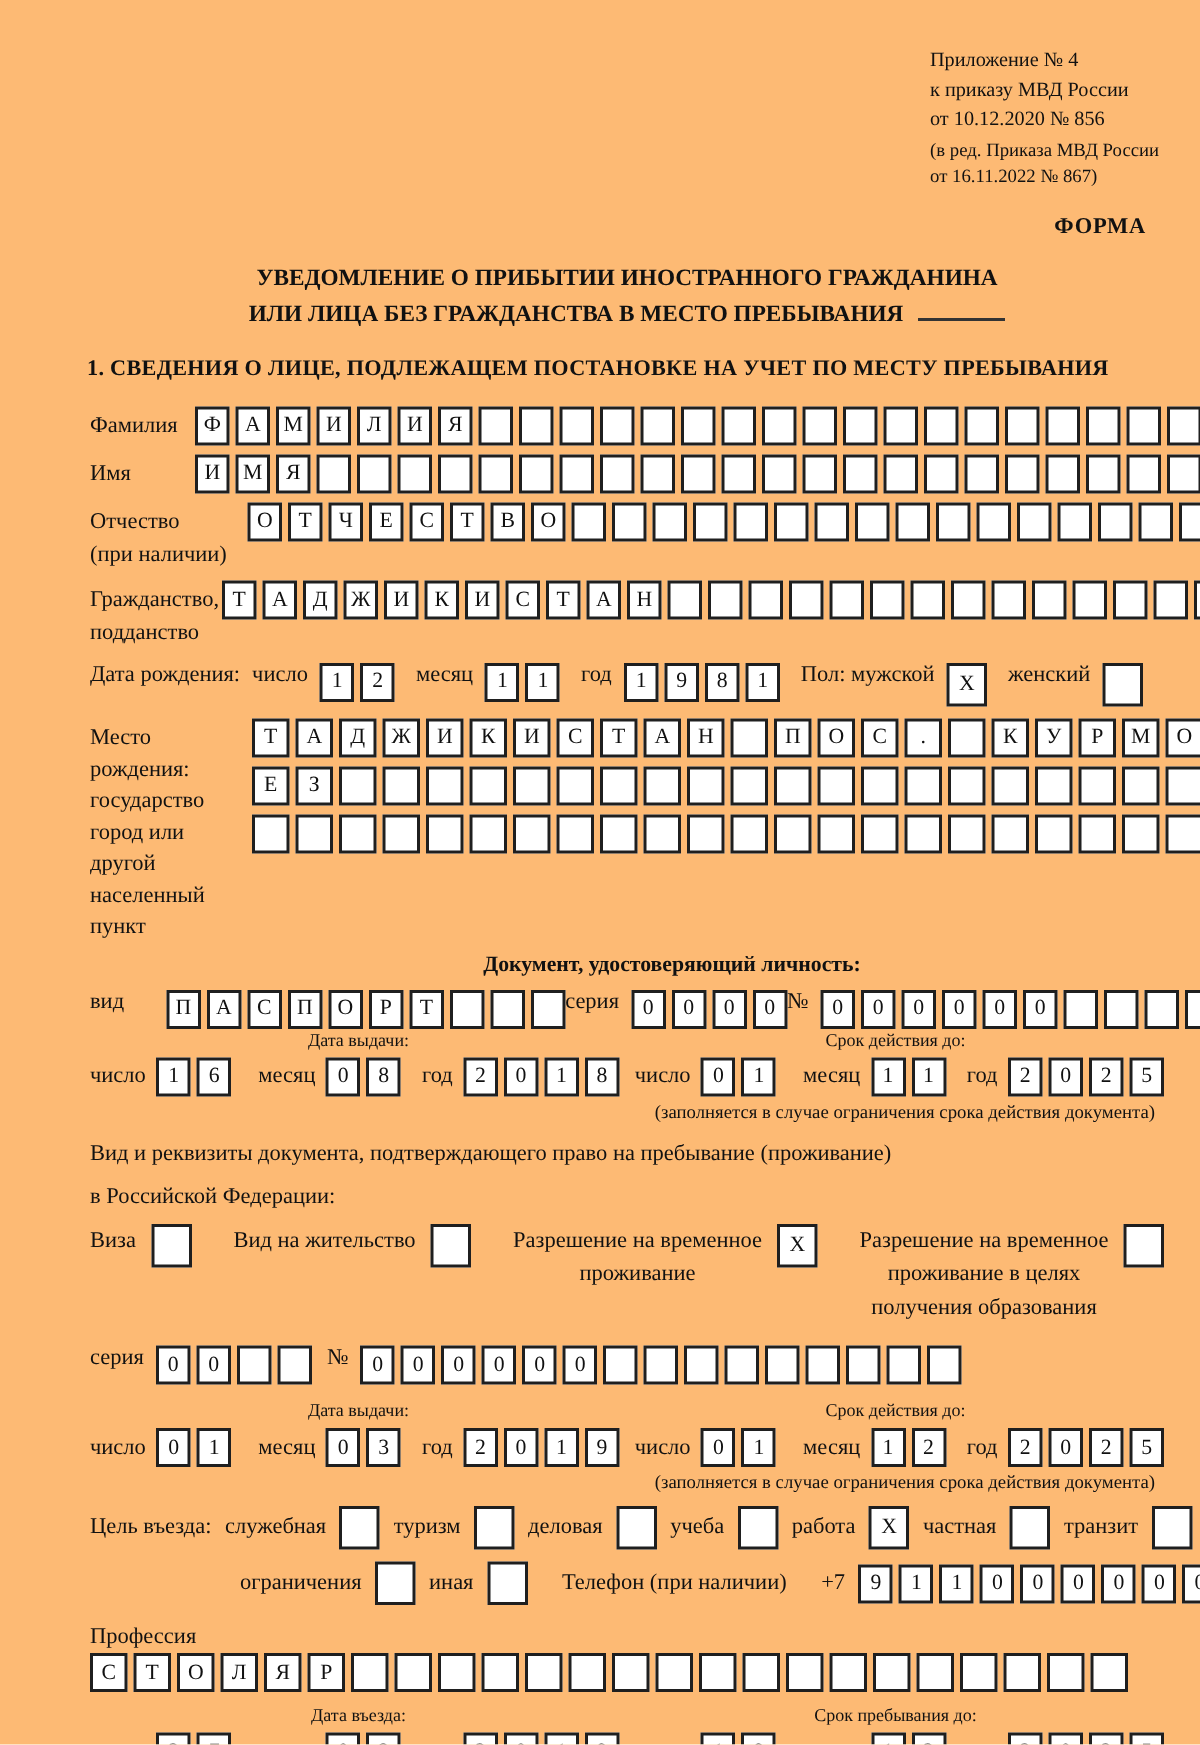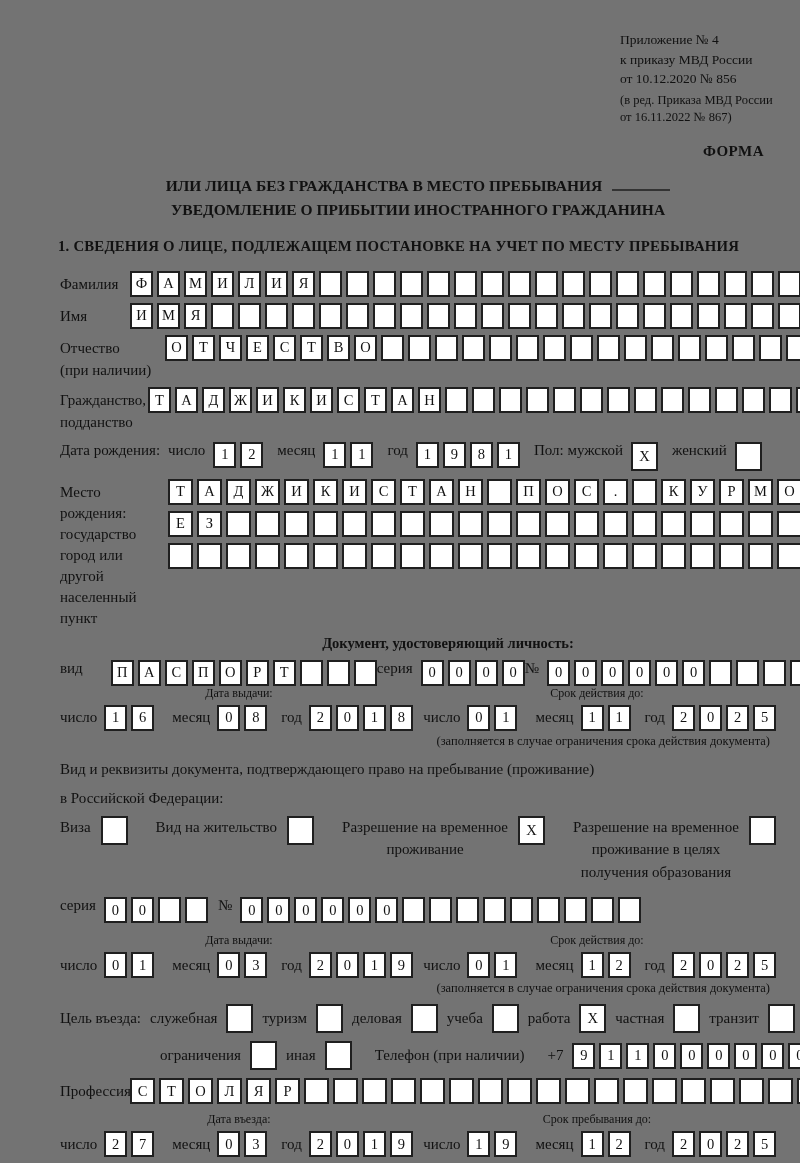--- a/index.html
+++ b/index.html
@@ -1,17 +1,17 @@
 <!DOCTYPE html>
 <html><head>
 <meta charset="utf-8">
 <style>
   html,body{margin:0;padding:0;background:#fff;}
   body{font-family:"Liberation Serif","DejaVu Serif",serif;color:#111;}
-  .page{width:800px;height:1163px;box-sizing:border-box;padding:30px 24px 0 60px;background:#737373;overflow:hidden;}
+  .page{width:800px;height:1163px;box-sizing:border-box;padding:30px 24px 0 60px;background:#fdba74;overflow:hidden;}
 
   
   .hdr{margin-left:560px;font-size:13.5px;line-height:1.45;}
   .hdr .small{font-size:12.5px;margin-top:3px;line-height:1.4;}
   .forma{text-align:right;font-weight:bold;font-size:15px;margin:16px 12px 14px 0;letter-spacing:.5px;}
 
   
   .title{text-align:center;font-weight:bold;font-size:15.5px;line-height:1.55;margin-bottom:16px;}
   .uline{display:inline-block;width:58px;border-bottom:2.5px solid #333;height:14px;margin-left:10px;}
   .sec{font-weight:bold;font-size:14.8px;margin:6px 0 16px -2px;letter-spacing:.2px;}
@@ -71,22 +71,22 @@
     <div>к приказу МВД России</div>
     <div>от 10.12.2020 № 856</div>
     <div class="small">
       <div>(в ред. Приказа МВД России</div>
       <div>от 16.11.2022 № 867)</div>
     </div>
   </div>
   <div class="forma">ФОРМА</div>
 
   <div class="title">
+    <div>УВЕДОМЛЕНИЕ О ПРИБЫТИИ ИНОСТРАННОГО ГРАЖДАНИНА</div>
     <div><span>ИЛИ ЛИЦА БЕЗ ГРАЖДАНСТВА В МЕСТО ПРЕБЫВАНИЯ</span><span class="uline"></span></div>
-    <div>УВЕДОМЛЕНИЕ О ПРИБЫТИИ ИНОСТРАННОГО ГРАЖДАНИНА</div>
   </div>
 
   <div class="sec">1. СВЕДЕНИЯ О ЛИЦЕ, ПОДЛЕЖАЩЕМ ПОСТАНОВКЕ НА УЧЕТ ПО МЕСТУ ПРЕБЫВАНИЯ</div>
 
   <div class="row">
     <div class="lab lw70">Фамилия</div>
     <div class="cells">
         <span class="cell">Ф</span>
         <span class="cell">А</span>
         <span class="cell">М</span>
@@ -578,21 +578,21 @@
         <span class="cell">1</span>
         <span class="cell">0</span>
         <span class="cell">0</span>
         <span class="cell">0</span>
         <span class="cell">0</span>
         <span class="cell">0</span>
         <span class="cell">0</span>
       </span>
   </div>
 
-  <div class="row" style="margin-bottom:8px;">
+  <div class="row" style="margin-bottom:8px;flex-direction:column;">
     <div class="lab lw70">Профессия</div>
     <div class="cells wide">
         <span class="cell">С</span>
         <span class="cell">Т</span>
         <span class="cell">О</span>
         <span class="cell">Л</span>
         <span class="cell">Я</span>
         <span class="cell">Р</span>
         <span class="cell"></span>
         <span class="cell"></span>

